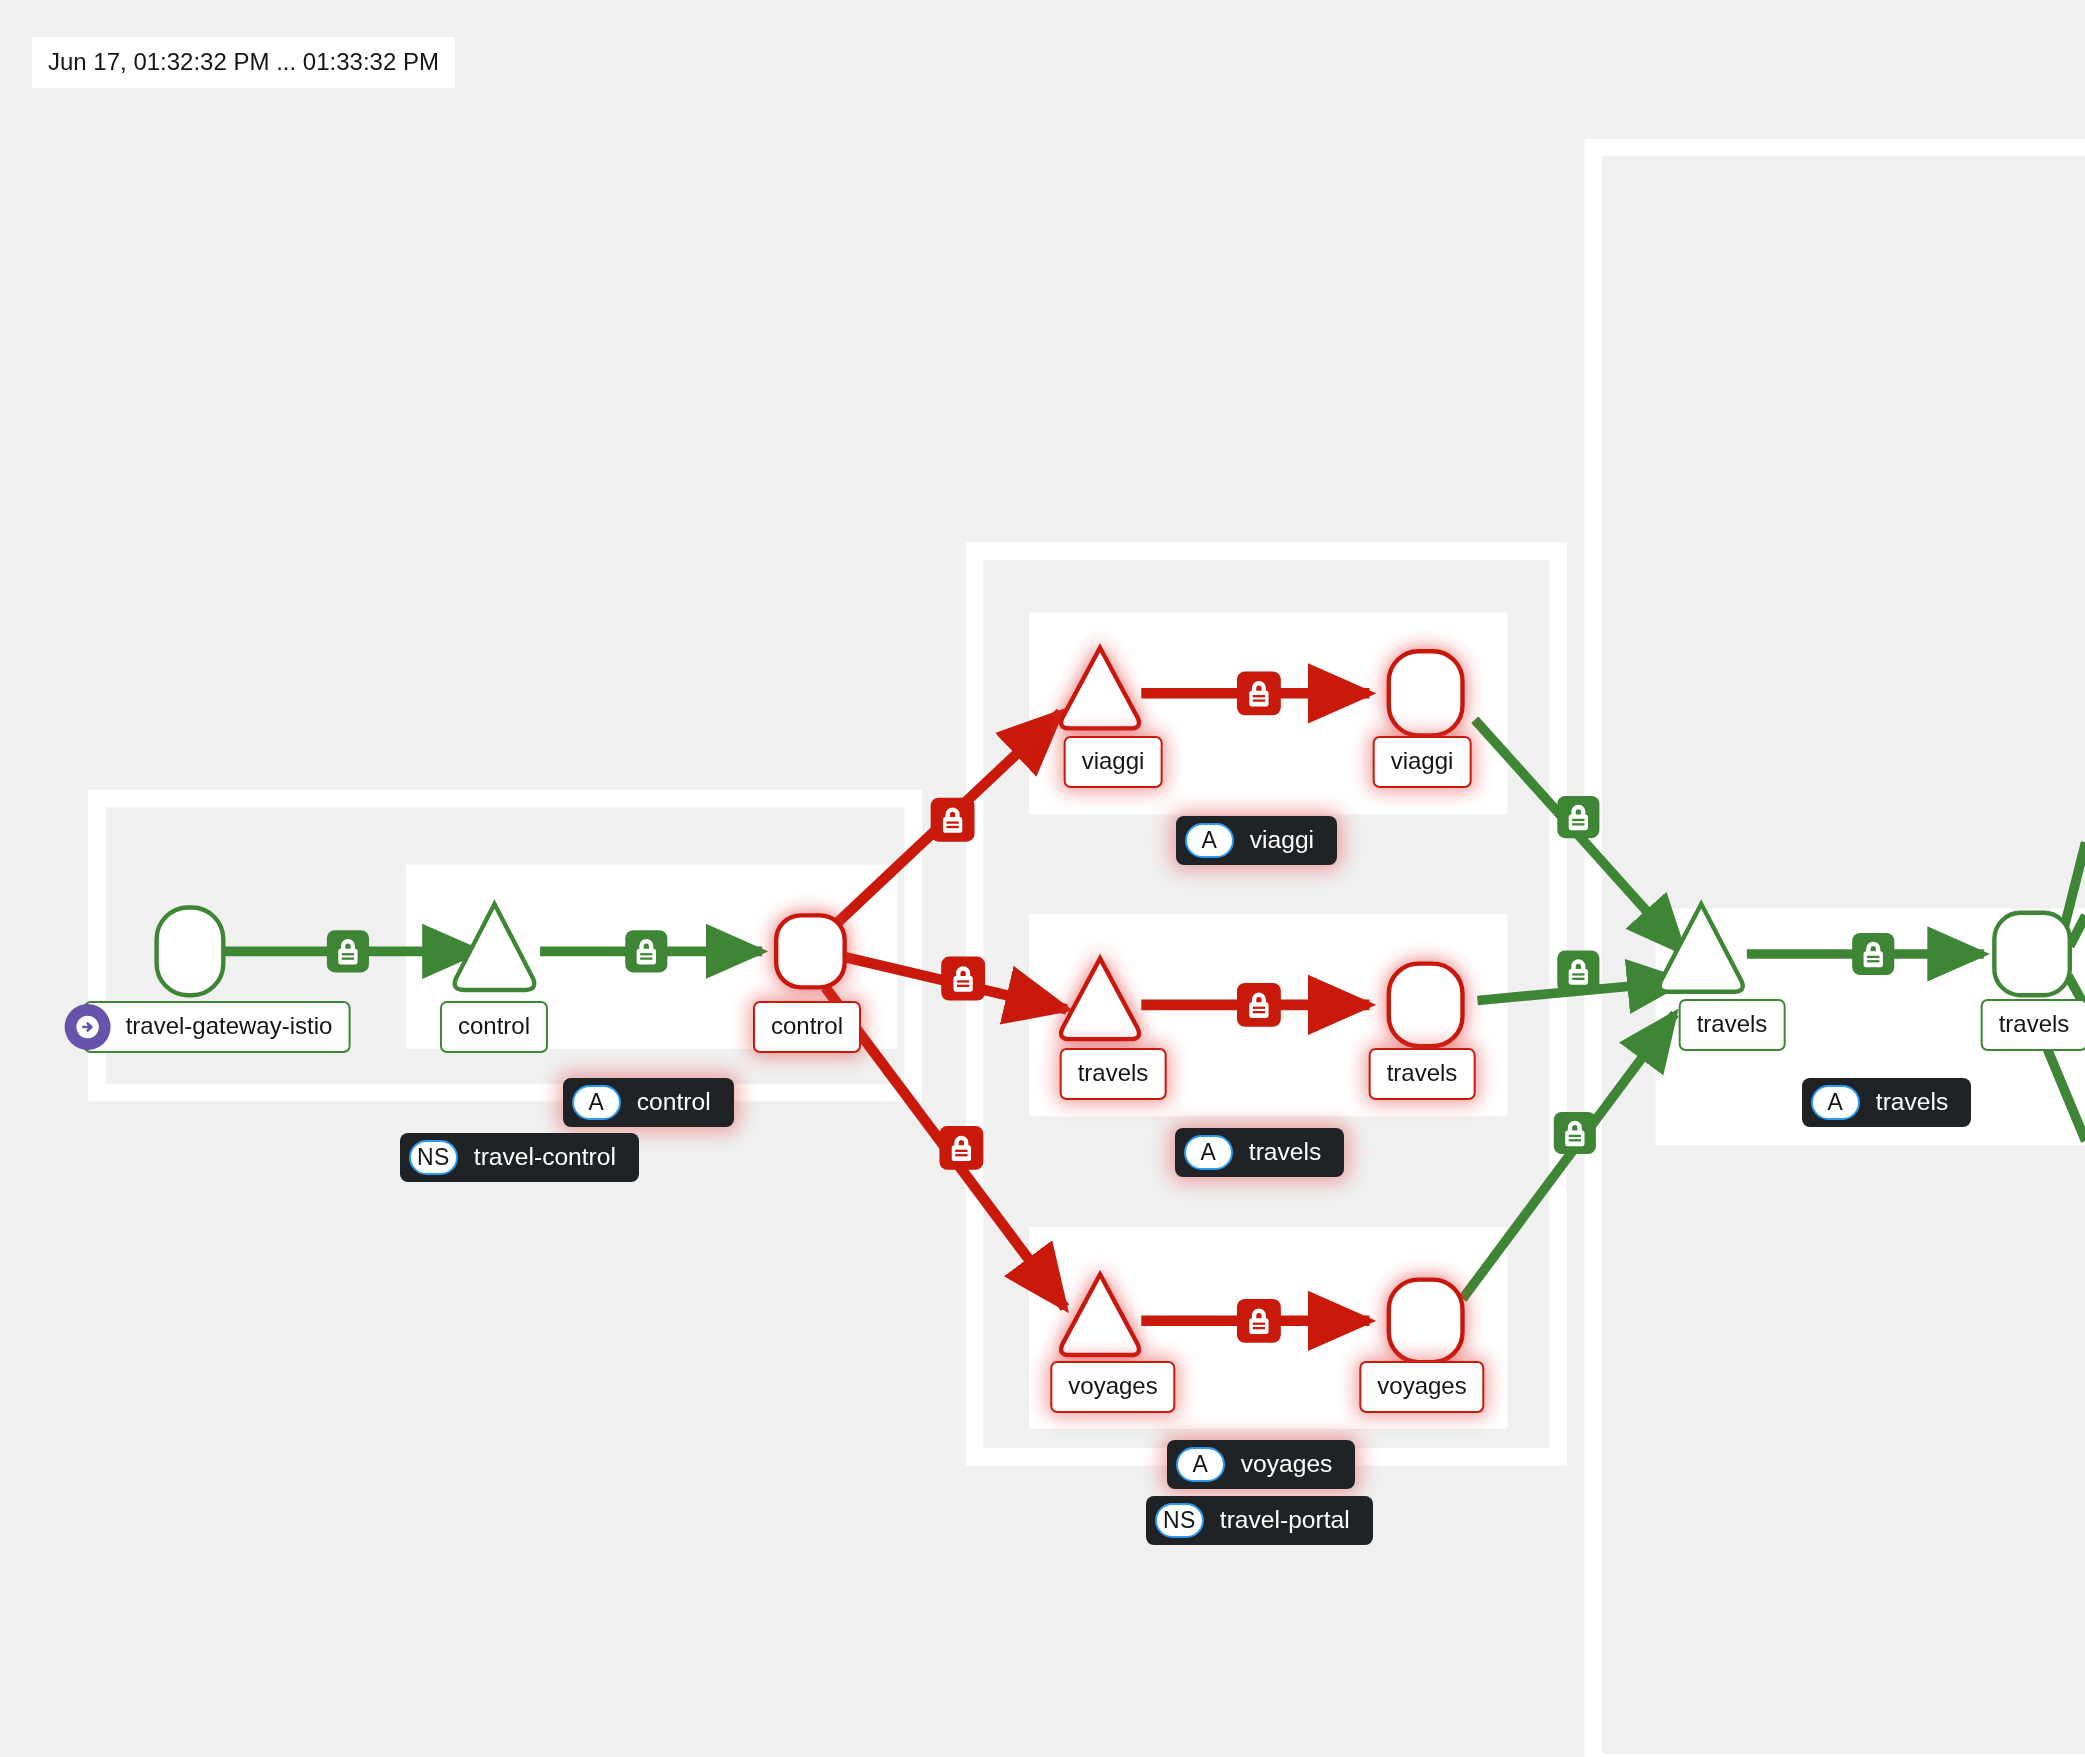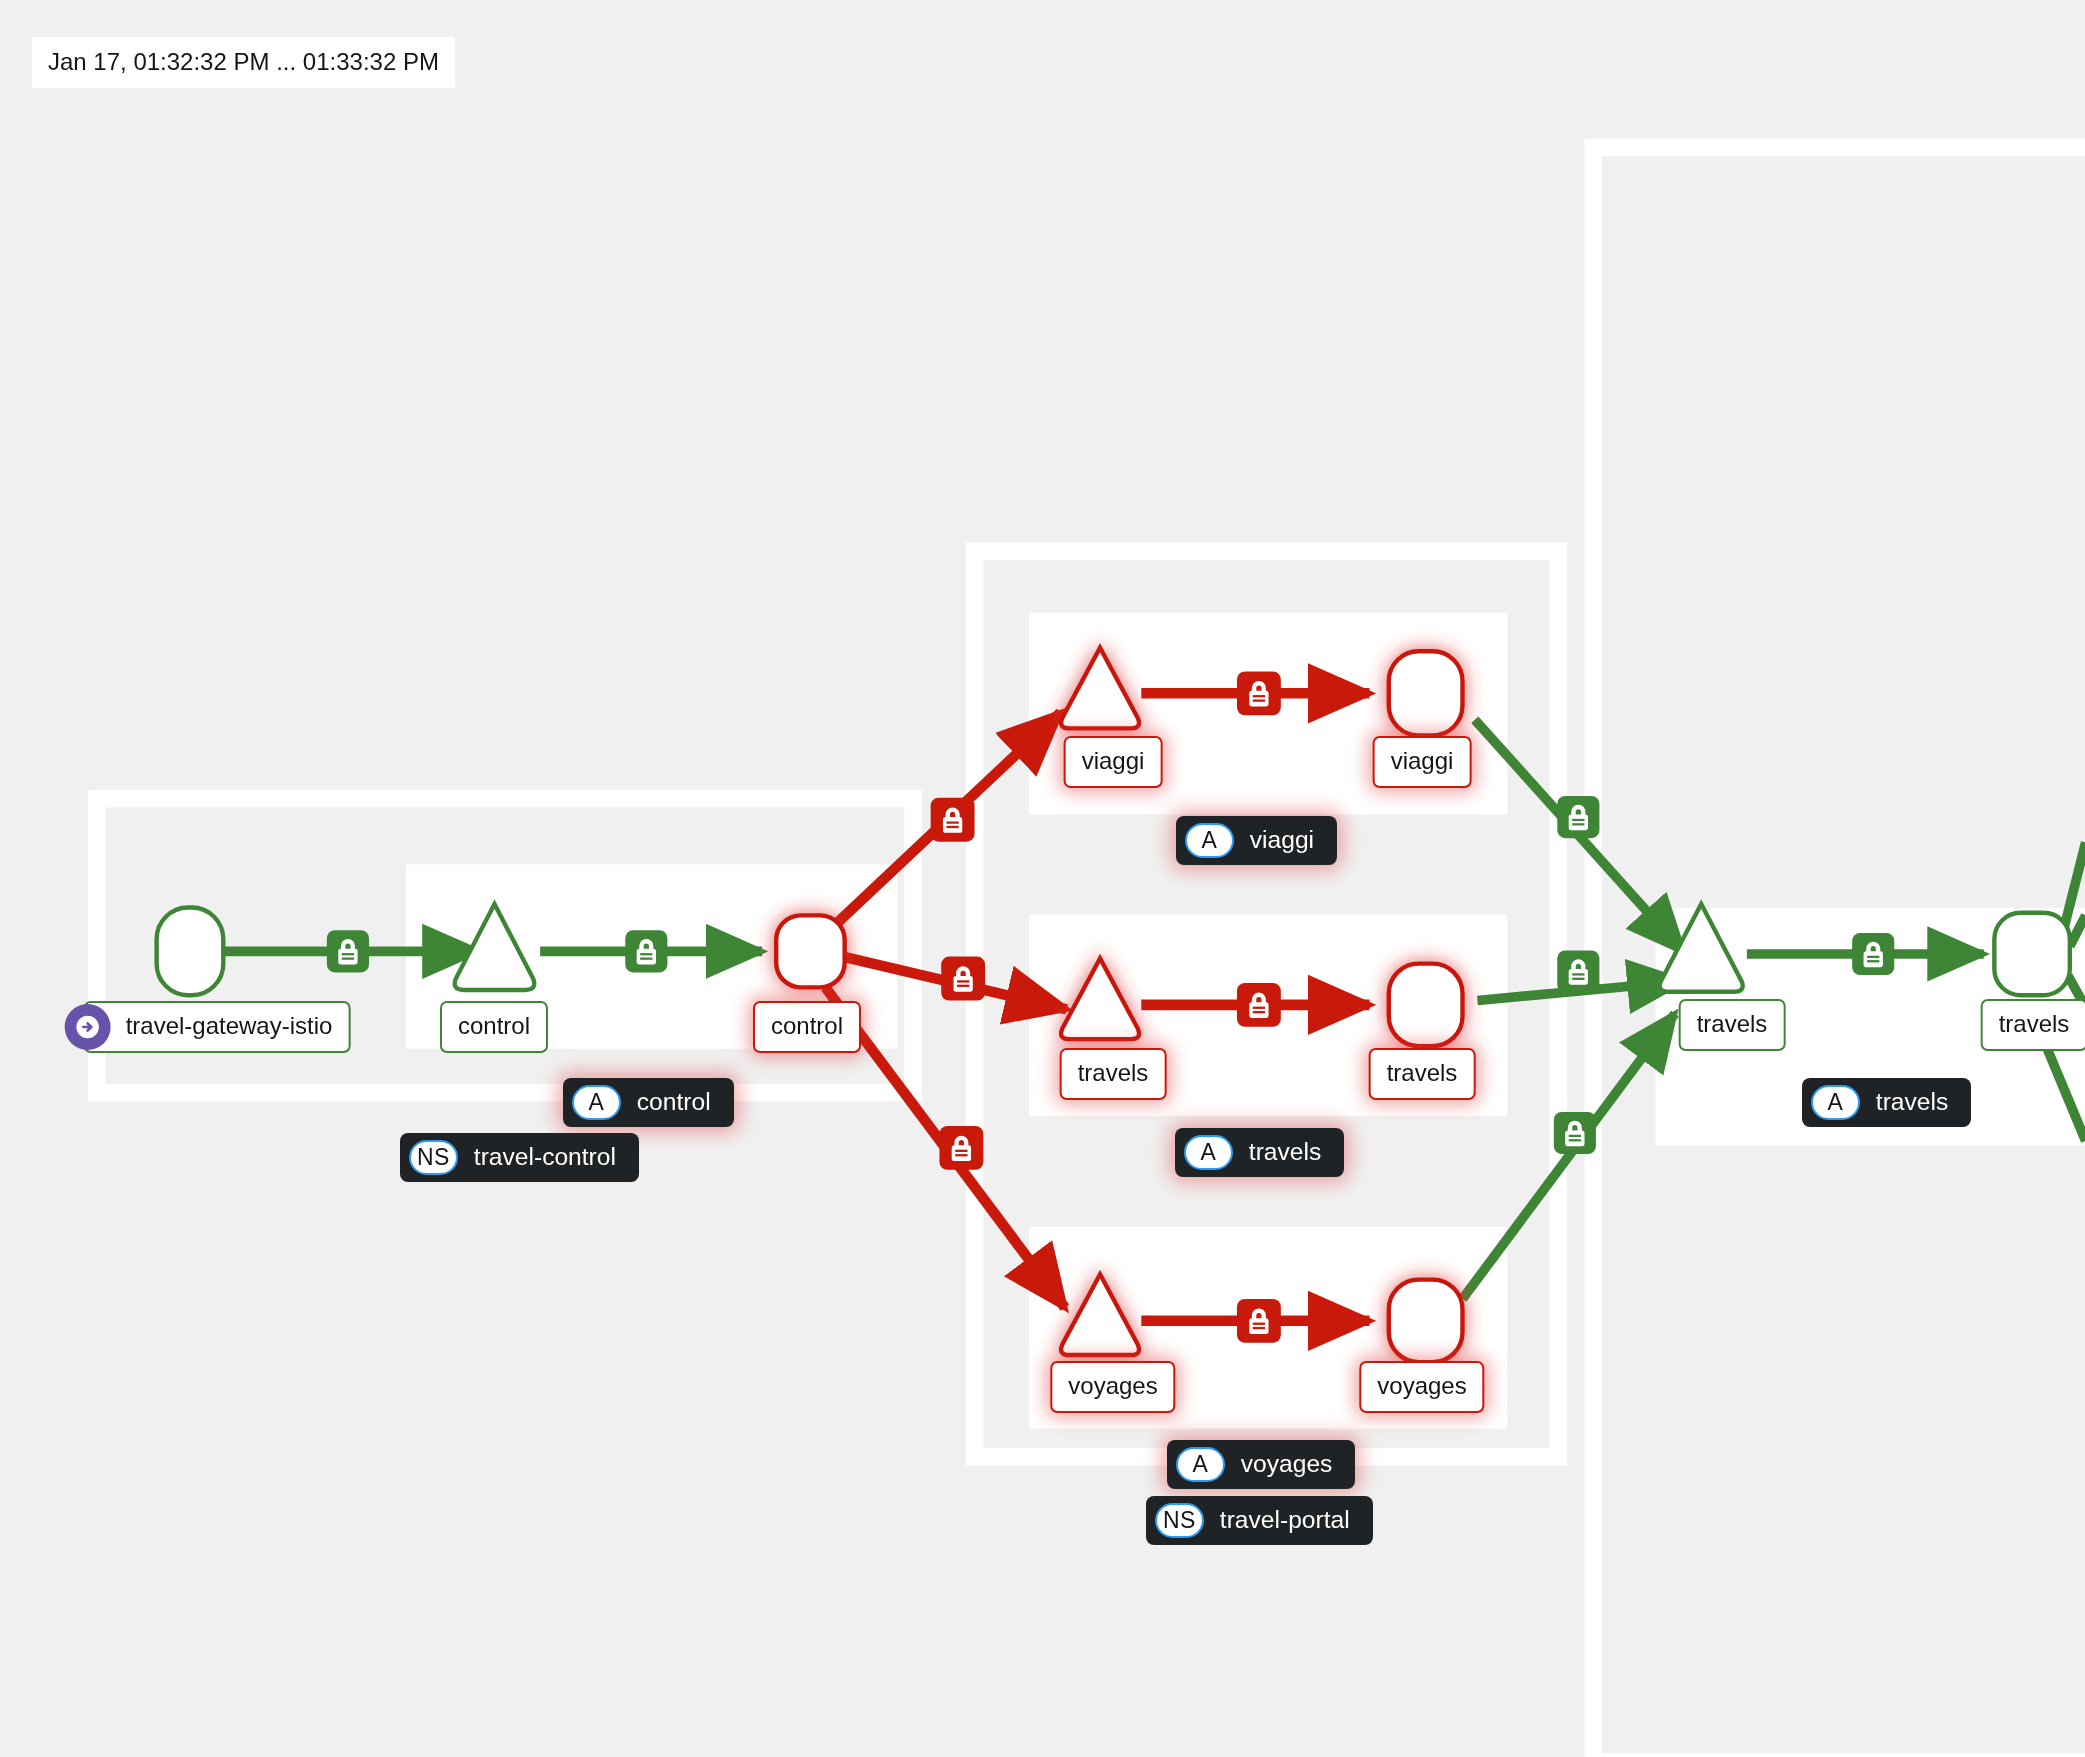--- a/index.html
+++ b/index.html
@@ -318,21 +318,21 @@
     </g>
     <g>
       <rect x="1409" y="1480" width="50" height="50" rx="9" fill="#c9190b"></rect>
       <path d="M1426 1499 a8 8 0 0 1 16 0 v4 h-5 v-4 a3 3 0 0 0 -6 0 v4 h-5 z" fill="#ffffff"></path>
       <rect x="1423" y="1502" width="22" height="18" rx="3" fill="#ffffff"></rect>
       <rect x="1427" y="1507" width="14" height="2.6" fill="#c9190b"></rect>
       <rect x="1427" y="1512" width="14" height="2.6" fill="#c9190b"></rect>
     </g>
   </svg>
 
-  <div class="time-chip">Jan 17, 01:32:32 PM ... 01:33:32 PM</div>
+  <div class="time-chip">Jun 17, 01:32:32 PM ... 01:33:32 PM</div>
 
   <div class="gw-label" style="left:217px;top:1001px;">
     <span class="gwicon">
       <svg width="30" height="30" viewBox="0 0 24 24" aria-hidden="true">
         <circle cx="12" cy="12" r="9" fill="#ffffff"></circle>
         <path d="M8.5 12 h6 M12 9.2 L15 12 L12 14.8" fill="none" stroke="#6753ac" stroke-width="2.1" stroke-linecap="round" stroke-linejoin="round"></path>
       </svg>
     </span>
     <span class="gwbox">travel-gateway-istio</span>
   </div>

